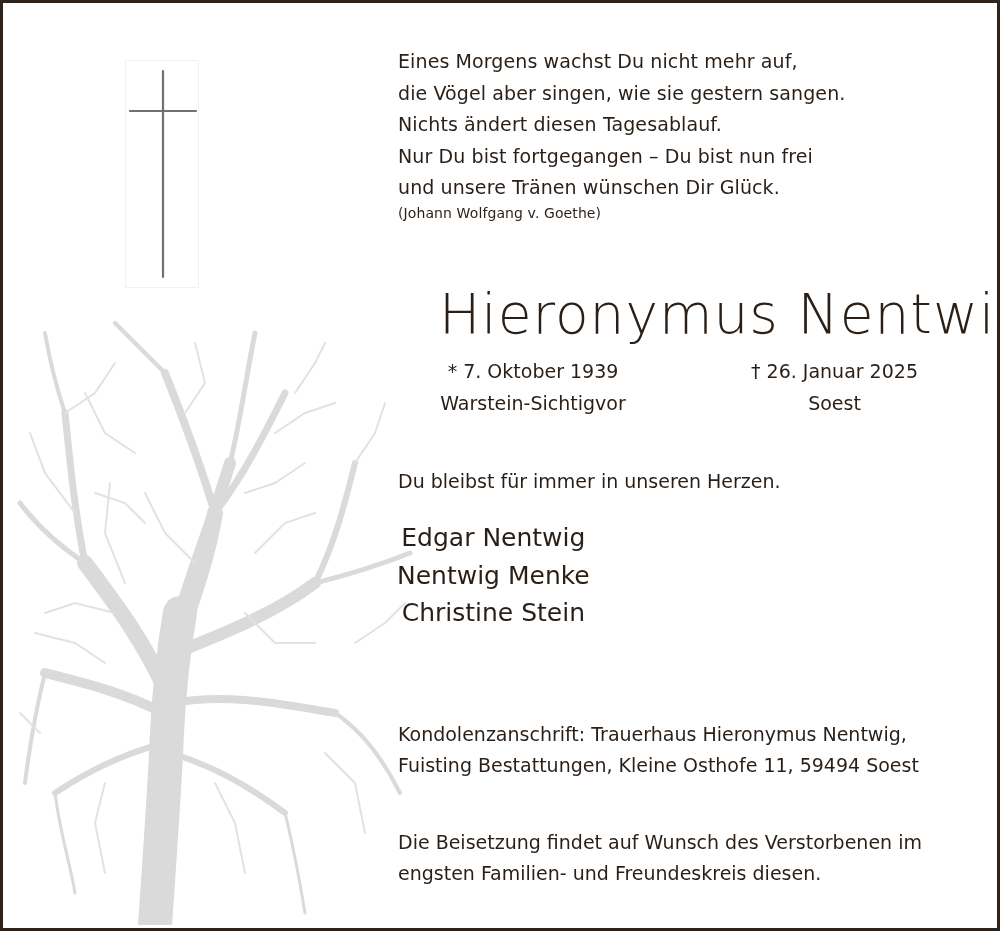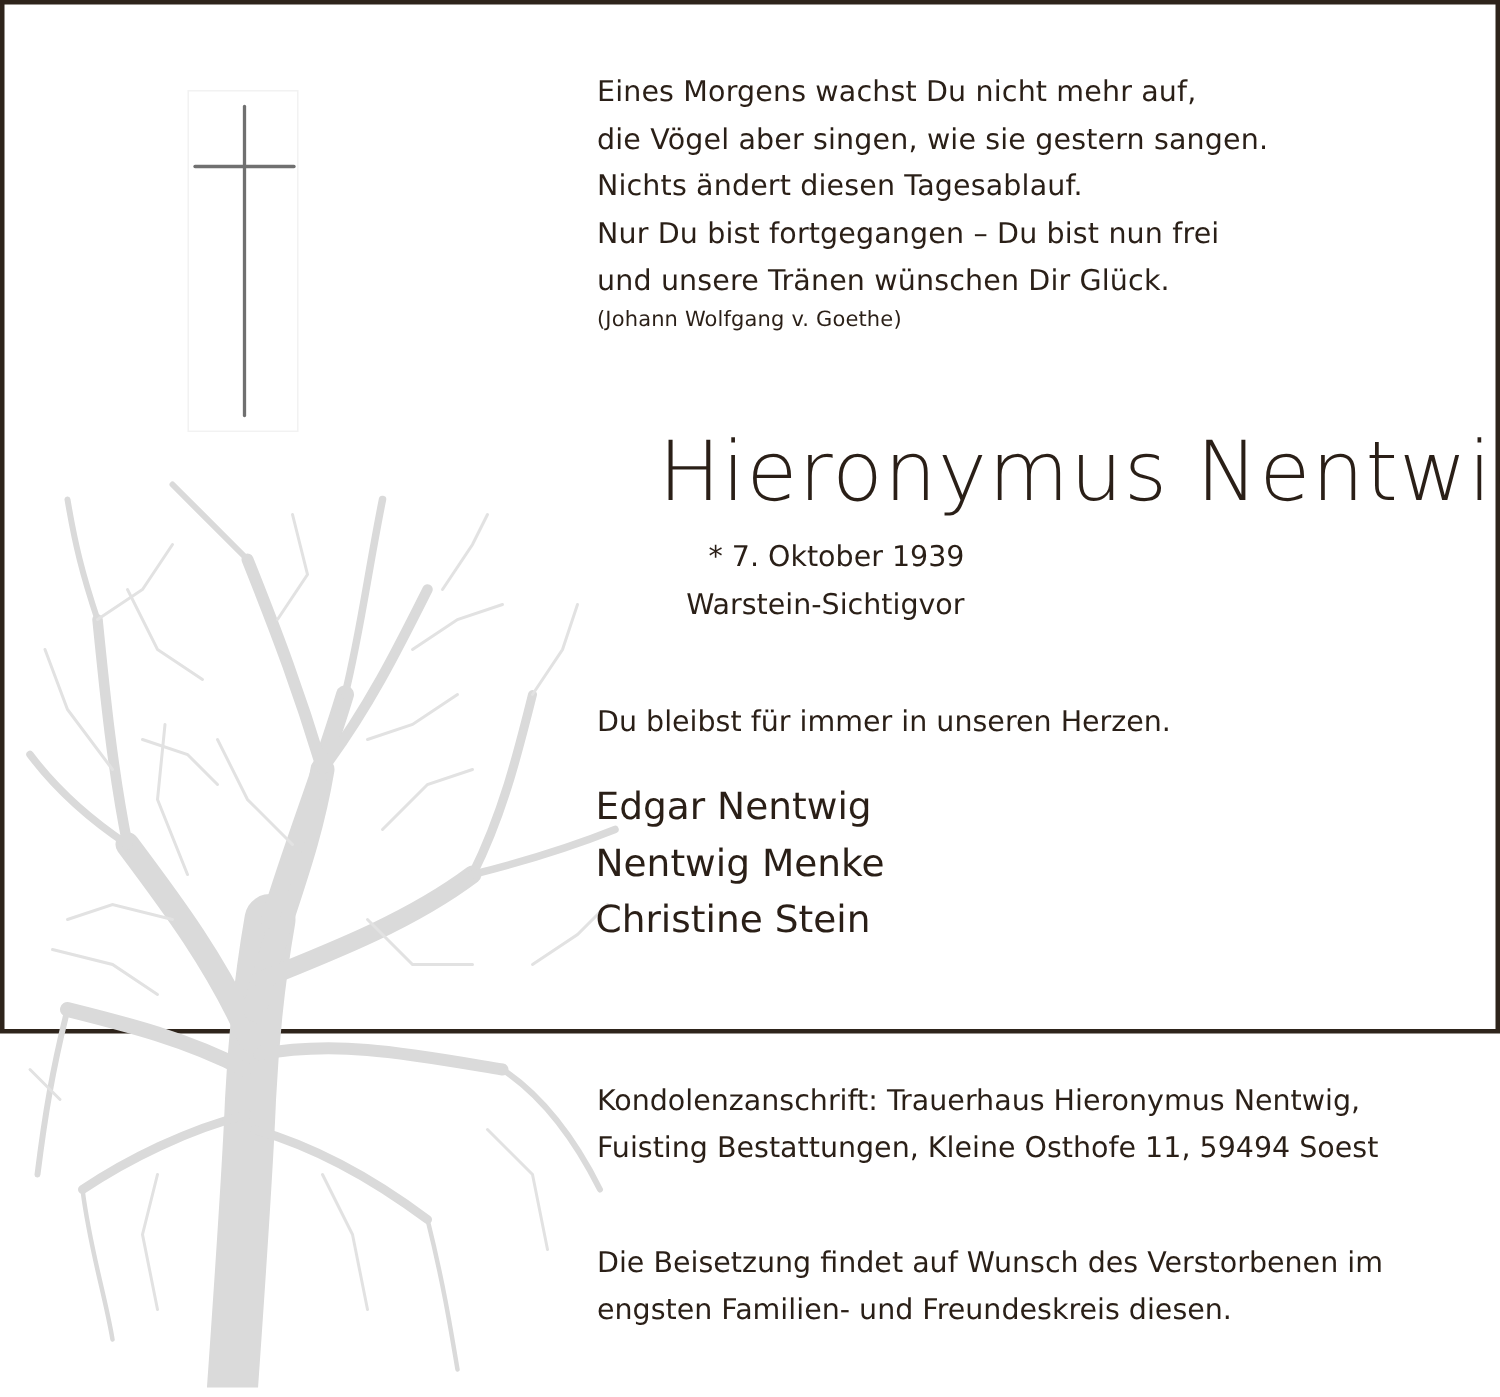--- a/index.html
+++ b/index.html
@@ -1,19 +1,19 @@
 <!DOCTYPE html>
 <html><head>
   <meta charset="utf-8">
   <style>
     html, body { margin: 0; padding: 0; background: #ffffff; }
     body { width: 1000px; height: 931px; overflow: hidden; }
     .card {
       position: absolute; left: 0; top: 0;
-      width: 1000px; height: 689px;
+      width: 1000px; height: 931px;
       box-sizing: border-box;
       border: 3px solid #2e241b;
       background: #ffffff;
       font-family: "DejaVu Serif", serif;
       color: #2a1f17;
     }
     .cross-box {
       position: absolute; left: 122px; top: 57px;
       width: 74px; height: 228px;
       border: 1px solid #f2f2f2;
@@ -40,30 +40,30 @@
       margin-left: 40px;
     }
     .life {
       position: absolute; top: 352px;
       font-family: "DejaVu Sans", sans-serif;
       font-size: 19px; line-height: 32px; text-align: center;
       white-space: nowrap;
     }
     .life.birth { left: 420px; width: 220px; }
     .life.death { left: 724px; width: 215px; }
-    .life span { display: block; text-align: right; }
+    .life span { display: block; }
     .motto {
       position: absolute; left: 395px; top: 463px;
       font-family: "DejaVu Sans", sans-serif;
       font-size: 19px; line-height: 30px; white-space: nowrap;
     }
     .mourners {
       position: absolute; left: 394px; top: 516px;
       font-family: "DejaVu Sans", sans-serif;
-      font-size: 25px; line-height: 37.5px;
+      font-size: 25px; line-height: 37.5px; text-align: center;
     }
     .mourners span { display: block; white-space: nowrap; }
     .condolence, .funeral {
       position: absolute; left: 395px;
       font-family: "DejaVu Sans", sans-serif;
       font-size: 19px; line-height: 31px;
     }
     .condolence { top: 716px; }
     .funeral { top: 824px; }
     .condolence span, .funeral span { display: block; white-space: nowrap; }
@@ -140,20 +140,24 @@
     <span class="attr">(Johann Wolfgang v. Goethe)</span>
   </div>
 
   <div class="name">Hieronymus Nentwig</div>
 
   <div class="life birth">
     <span>* 7. Oktober 1939</span>
     <span>Warstein-Sichtigvor</span>
   </div>
 
+  <div class="life death">
+    <span>† 26. Januar 2025</span>
+    <span>Soest</span>
+  </div>
 
   <div class="motto">Du bleibst für immer in unseren Herzen.</div>
 
   <div class="mourners">
     <span>Edgar Nentwig</span>
     <span>Nentwig Menke</span>
     <span>Christine Stein</span>
   </div>
 
   <div class="condolence">

